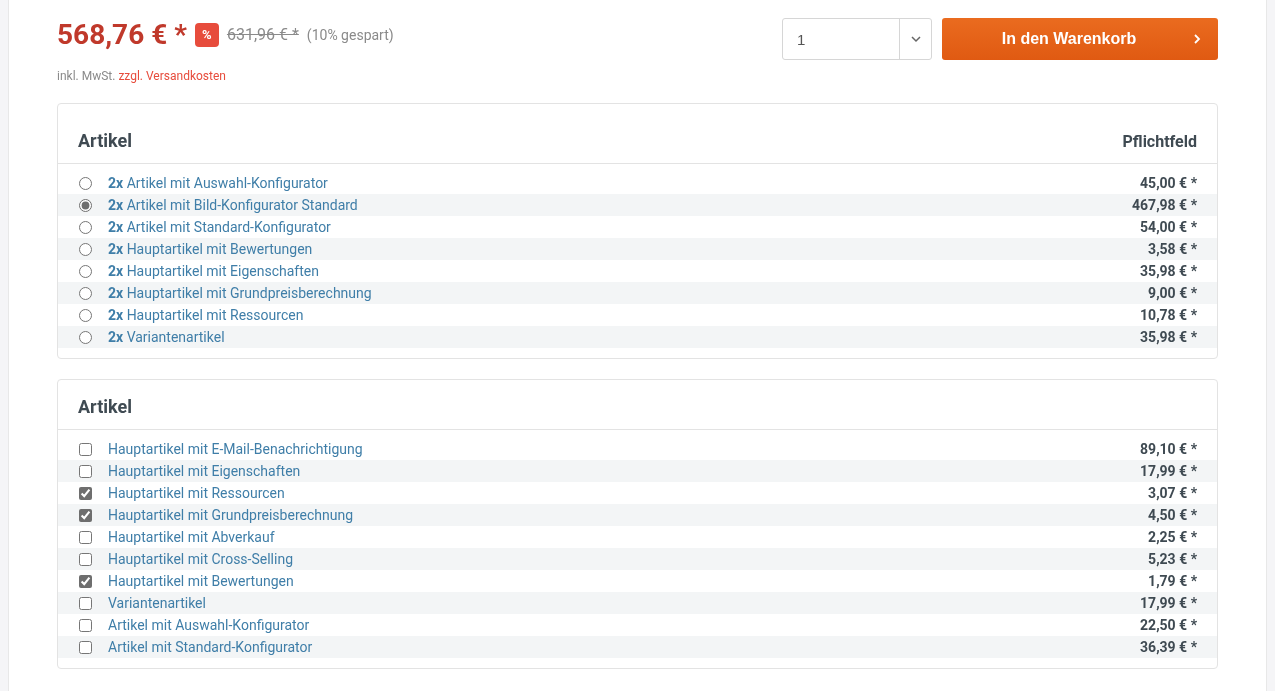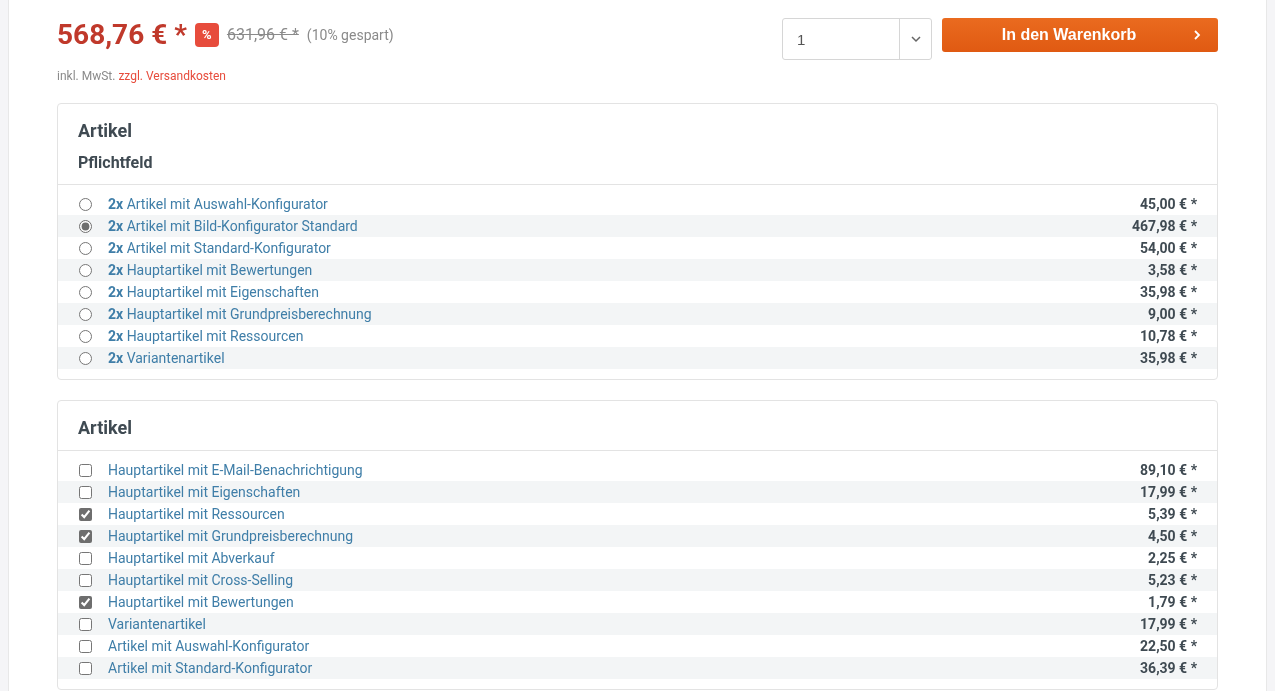--- a/index.html
+++ b/index.html
@@ -97,21 +97,21 @@
     top: 50%;
     transform: translateY(-50%);
     pointer-events: none;
     color: #666;
   }
   .add-cart-btn {
     background: linear-gradient(#ea6b1f, #e05a12);
     color: #fff;
     border: none;
     border-radius: 3px;
-    height: 34px;
+    height: 42px;
     padding: 0 44px 0 22px;
     font-size: 16px;
     font-weight: 600;
     cursor: pointer;
     position: relative;
     min-width: 276px;
     text-align: center;
   }
   .add-cart-btn .chev {
     position: absolute;
@@ -125,21 +125,20 @@
     border-radius: 4px;
     margin: 0 48px 20px 48px;
   }
   .panel-header {
     display: flex;
     justify-content: space-between;
     align-items: baseline;
     padding: 16px 20px 12px 20px;
     border-bottom: 1px solid #e3e3e3;
     margin: 0 0 8px 0;
-    flex-direction: column;
   }
   .panel-title {
     font-size: 18px;
     font-weight: 700;
     color: #3f4a52;
   }
   .panel-req {
     font-size: 16px;
     font-weight: 700;
     color: #3f4a52;
@@ -299,21 +298,21 @@
             <input type="checkbox" style="">
           </div>
           <div class="row-label">Hauptartikel mit Eigenschaften</div>
           <div class="row-price">17,99 € *</div>
         </div>
         <div class="row">
           <div class="row-input">
             <input type="checkbox" checked="" style="">
           </div>
           <div class="row-label">Hauptartikel mit Ressourcen</div>
-          <div class="row-price">5,39 € *</div>
+          <div class="row-price">3,07 € *</div>
         </div>
         <div class="row">
           <div class="row-input">
             <input type="checkbox" checked="" style="">
           </div>
           <div class="row-label">Hauptartikel mit Grundpreisberechnung</div>
           <div class="row-price">4,50 € *</div>
         </div>
         <div class="row">
           <div class="row-input">

